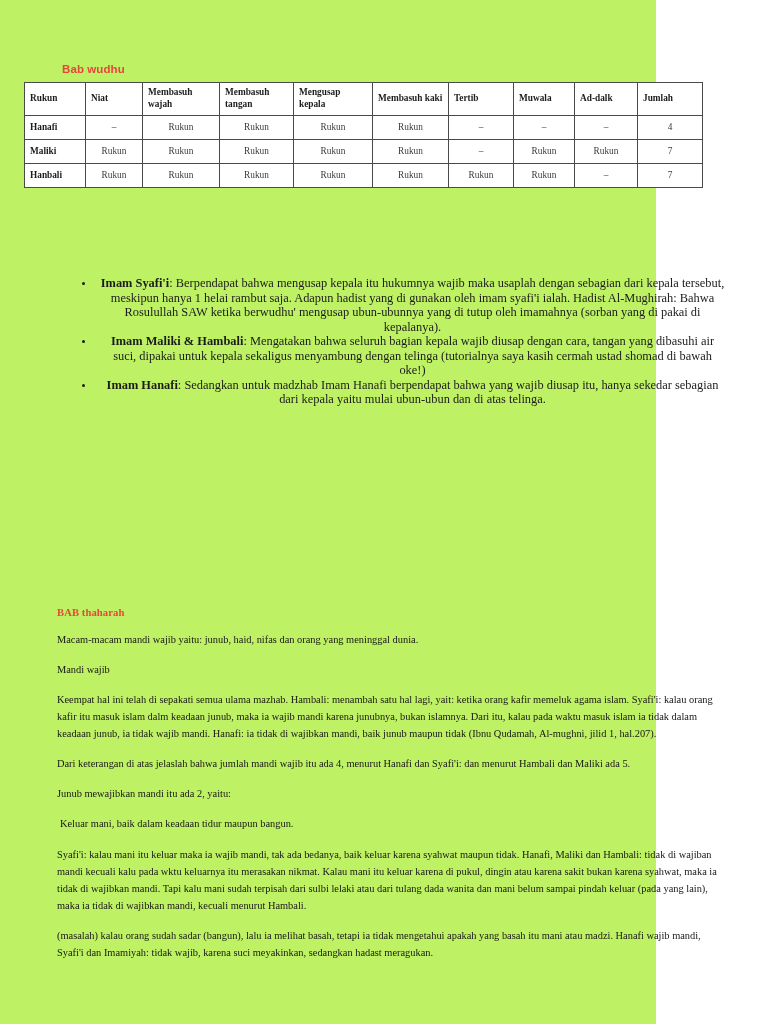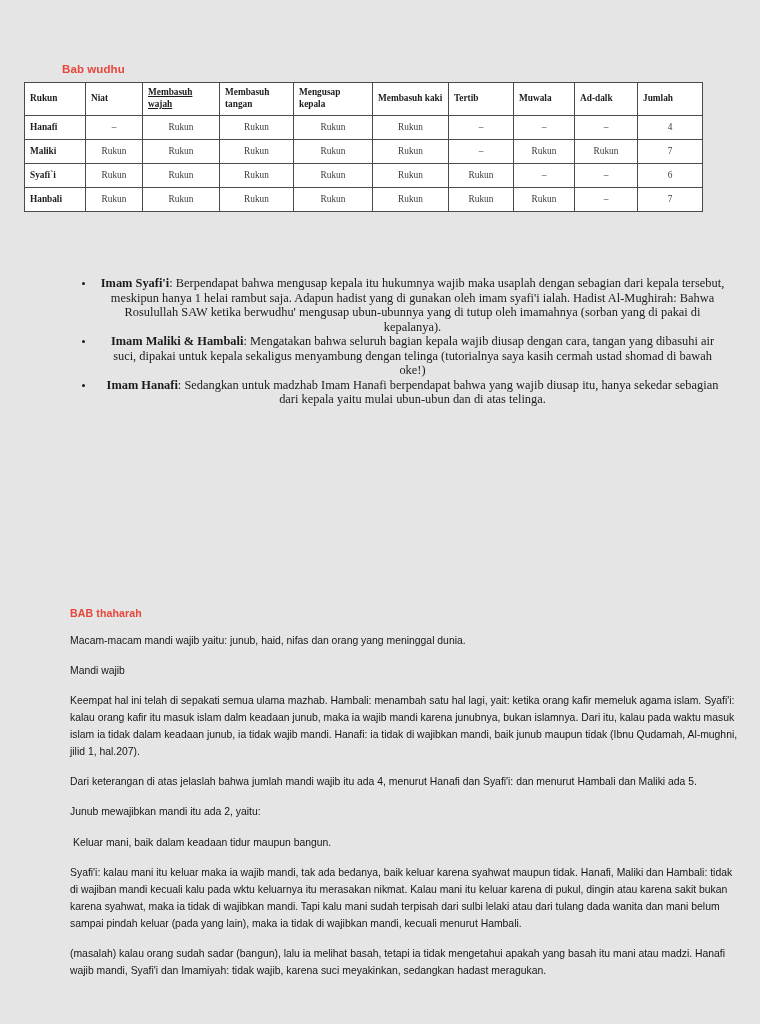--- a/index.html
+++ b/index.html
@@ -11,23 +11,23 @@
   body {
     width: 768px;
     height: 1024px;
     overflow: hidden;
     font-family: "Liberation Sans", sans-serif;
     color: #1a1a1a;
     -webkit-font-smoothing: antialiased;
   }
   .page {
     position: relative;
-    width: 760px;
+    width: 656px;
     height: 1024px;
-    background: #e5e5e5;
+    background: #bef264;
     box-sizing: border-box;
   }
 
   
   .wudhu-heading {
     position: absolute;
     left: 62px;
     top: 63px;
     font-family: "Liberation Sans", sans-serif;
     font-weight: bold;
@@ -70,21 +70,21 @@
     height: 17px;
   }
   table.rukun-table tbody td.cell {
     text-align: center;
     color: #3a3a3a;
     font-weight: normal;
   }
   
   .c0 { width: 50px; }
   .c1 { width: 46px; }
-  .c2 { width: 66px; text-decoration: underline; }
+  .c2 { width: 66px; }
   .c3 { width: 63px; }
   .c4 { width: 68px; }
   .c5 { width: 65px; }
   .c6 { width: 54px; }
   .c7 { width: 50px; }
   .c8 { width: 52px; }
   .c9 { width: 54px; }
 
   
   .bullets {
@@ -117,24 +117,24 @@
     background: #1b1b1b;
     border-radius: 50%;
   }
   .bullets li .lead {
     font-weight: bold;
   }
 
   
   .thaharah {
     position: absolute;
-    left: 70px;
+    left: 57px;
     top: 607px;
     width: 668px;
-    font-family: Liberation Sans, sans-serif;
+    font-family: Liberation Serif, serif;
   }
   .thaharah .th-heading {
     font-weight: bold;
     font-size: 10.6px;
     color: #e8453c;
     margin: 0 0 13px 0;
     letter-spacing: 0.1px;
   }
   .thaharah p.body {
     margin: 0 0 13px 0;
@@ -200,32 +200,20 @@
           <th class="rowhead">Maliki</th>
           <td class="cell">Rukun</td>
           <td class="cell">Rukun</td>
           <td class="cell">Rukun</td>
           <td class="cell">Rukun</td>
           <td class="cell">Rukun</td>
           <td class="cell">–</td>
           <td class="cell">Rukun</td>
           <td class="cell">Rukun</td>
           <td class="cell">7</td>
-        </tr>
-        <tr>
-          <th class="rowhead">Syafi`i</th>
-          <td class="cell">Rukun</td>
-          <td class="cell">Rukun</td>
-          <td class="cell">Rukun</td>
-          <td class="cell">Rukun</td>
-          <td class="cell">Rukun</td>
-          <td class="cell">Rukun</td>
-          <td class="cell">–</td>
-          <td class="cell">–</td>
-          <td class="cell">6</td>
         </tr>
         <tr>
           <th class="rowhead">Hanbali</th>
           <td class="cell">Rukun</td>
           <td class="cell">Rukun</td>
           <td class="cell">Rukun</td>
           <td class="cell">Rukun</td>
           <td class="cell">Rukun</td>
           <td class="cell">Rukun</td>
           <td class="cell">Rukun</td>

